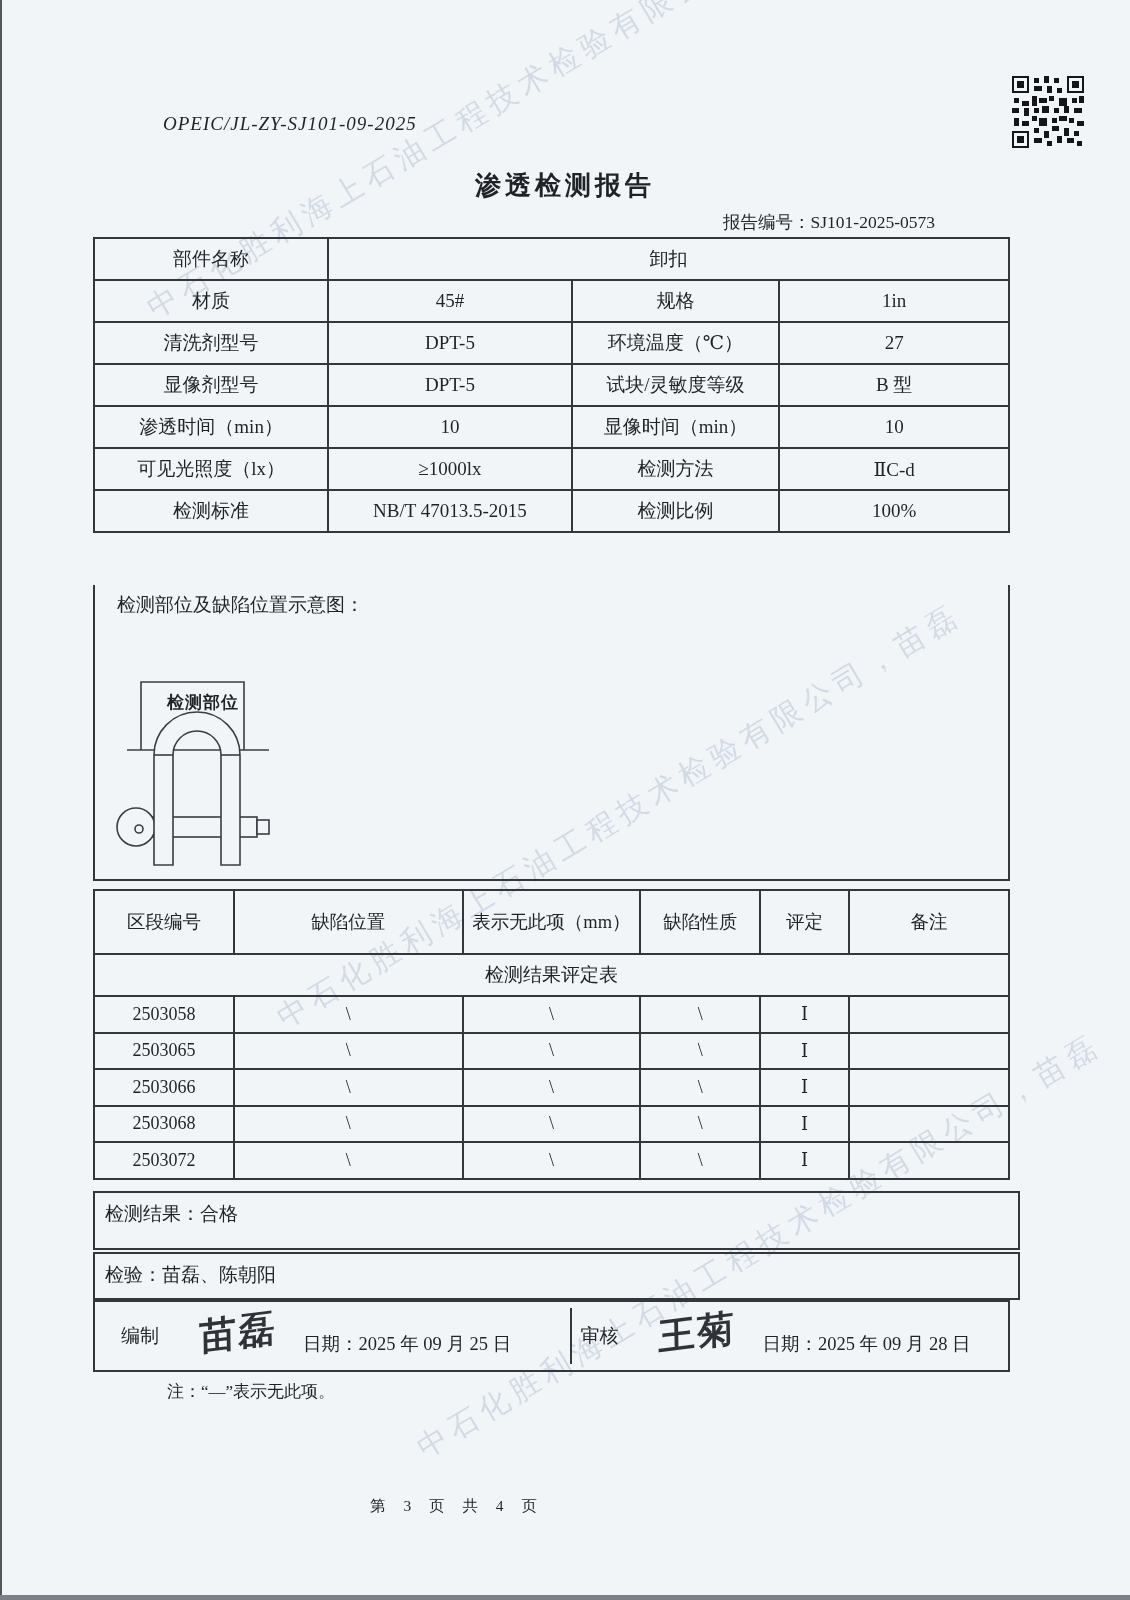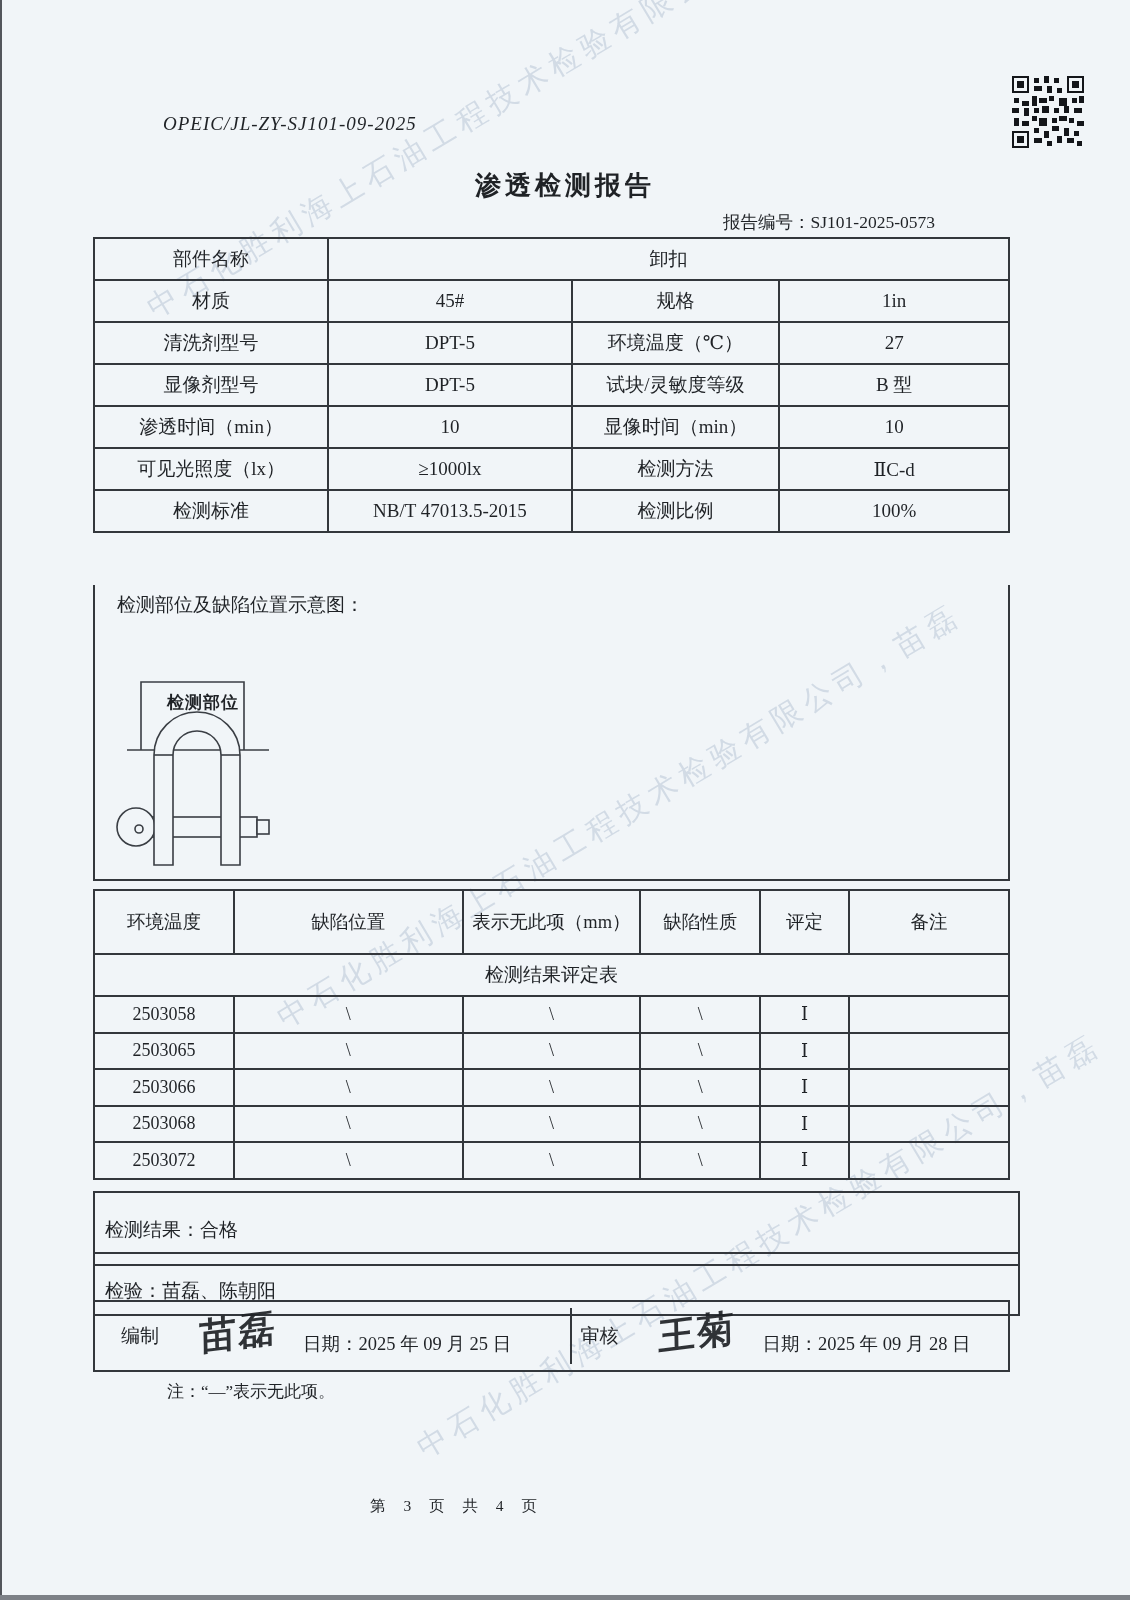--- a/index.html
+++ b/index.html
@@ -56,21 +56,21 @@
 
   .results-table{position:absolute;left:93px;top:889px;width:917px;}
   .results-table .title-row td{height:40px;font-size:19px;}
   .results-table thead td{height:62px;font-size:18.5px;line-height:1.35;}
   .results-table tbody.data td{height:34.5px;font-size:18px;}
 
   .line-block{
     position:absolute;left:93px;width:913px;
     border:2px solid #33373c;
     font-size:19px;text-align:left;
-    padding:24px 0 0 10px;box-sizing:content-box;
+    padding:8px 0 0 10px;box-sizing:content-box;
   }
   .result-block{top:1191px;height:47px;}
   .inspector-block{top:1252px;height:36px;}
 
   .signoff-block{
     position:absolute;left:93px;top:1300px;width:917px;height:72px;
     border:2px solid #33373c;box-sizing:border-box;
     display:flex;align-items:center;
   }
   .signoff-cell{flex:0 0 52.3%;display:flex;align-items:center;box-sizing:border-box;}
@@ -249,21 +249,21 @@
       <col style="width:9.7%">
       <col style="width:17.5%">
     </colgroup>
   <tbody>
     <tr class="title-row">
       <td colspan="6">检测结果评定表</td>
     </tr>
   </tbody>
   <thead>
       <tr>
-        <td>环境温度</td>
+        <td>区段编号</td>
         <td>缺陷位置</td>
         <td>表示无此项（mm）</td>
         <td>缺陷性质</td>
         <td>评定</td>
         <td>备注</td>
       </tr>
     </thead>
   <tbody class="data">
       <tr>
         <td>2503058</td>

